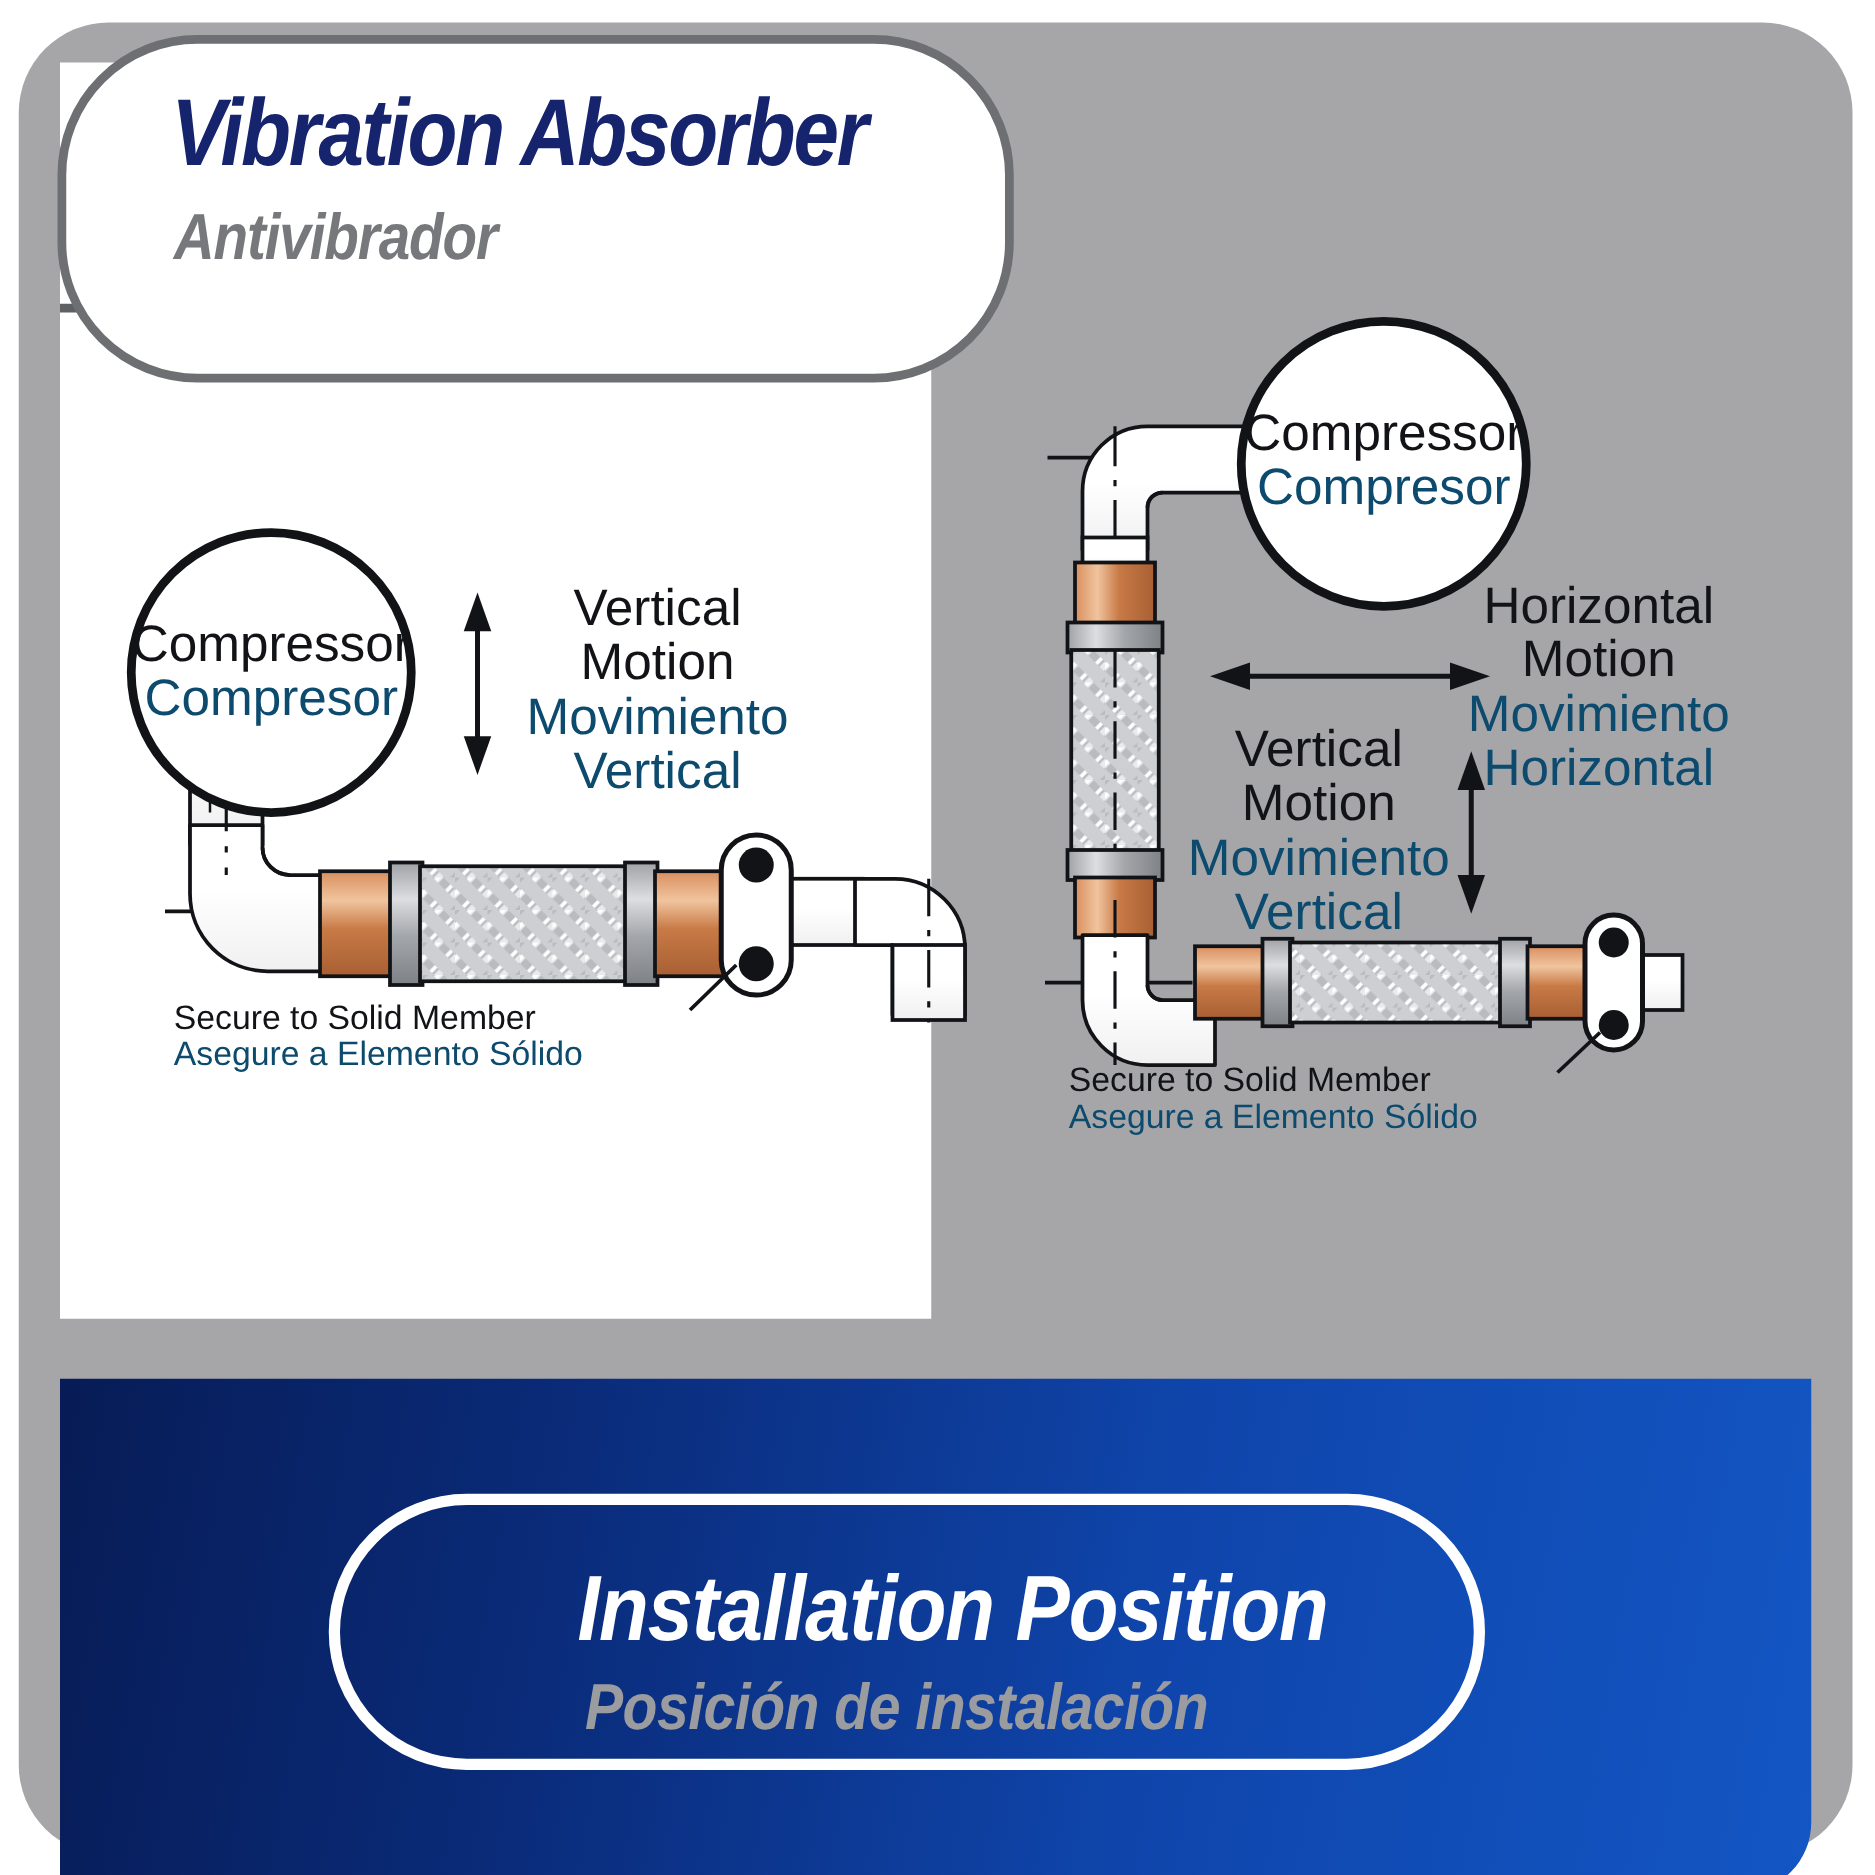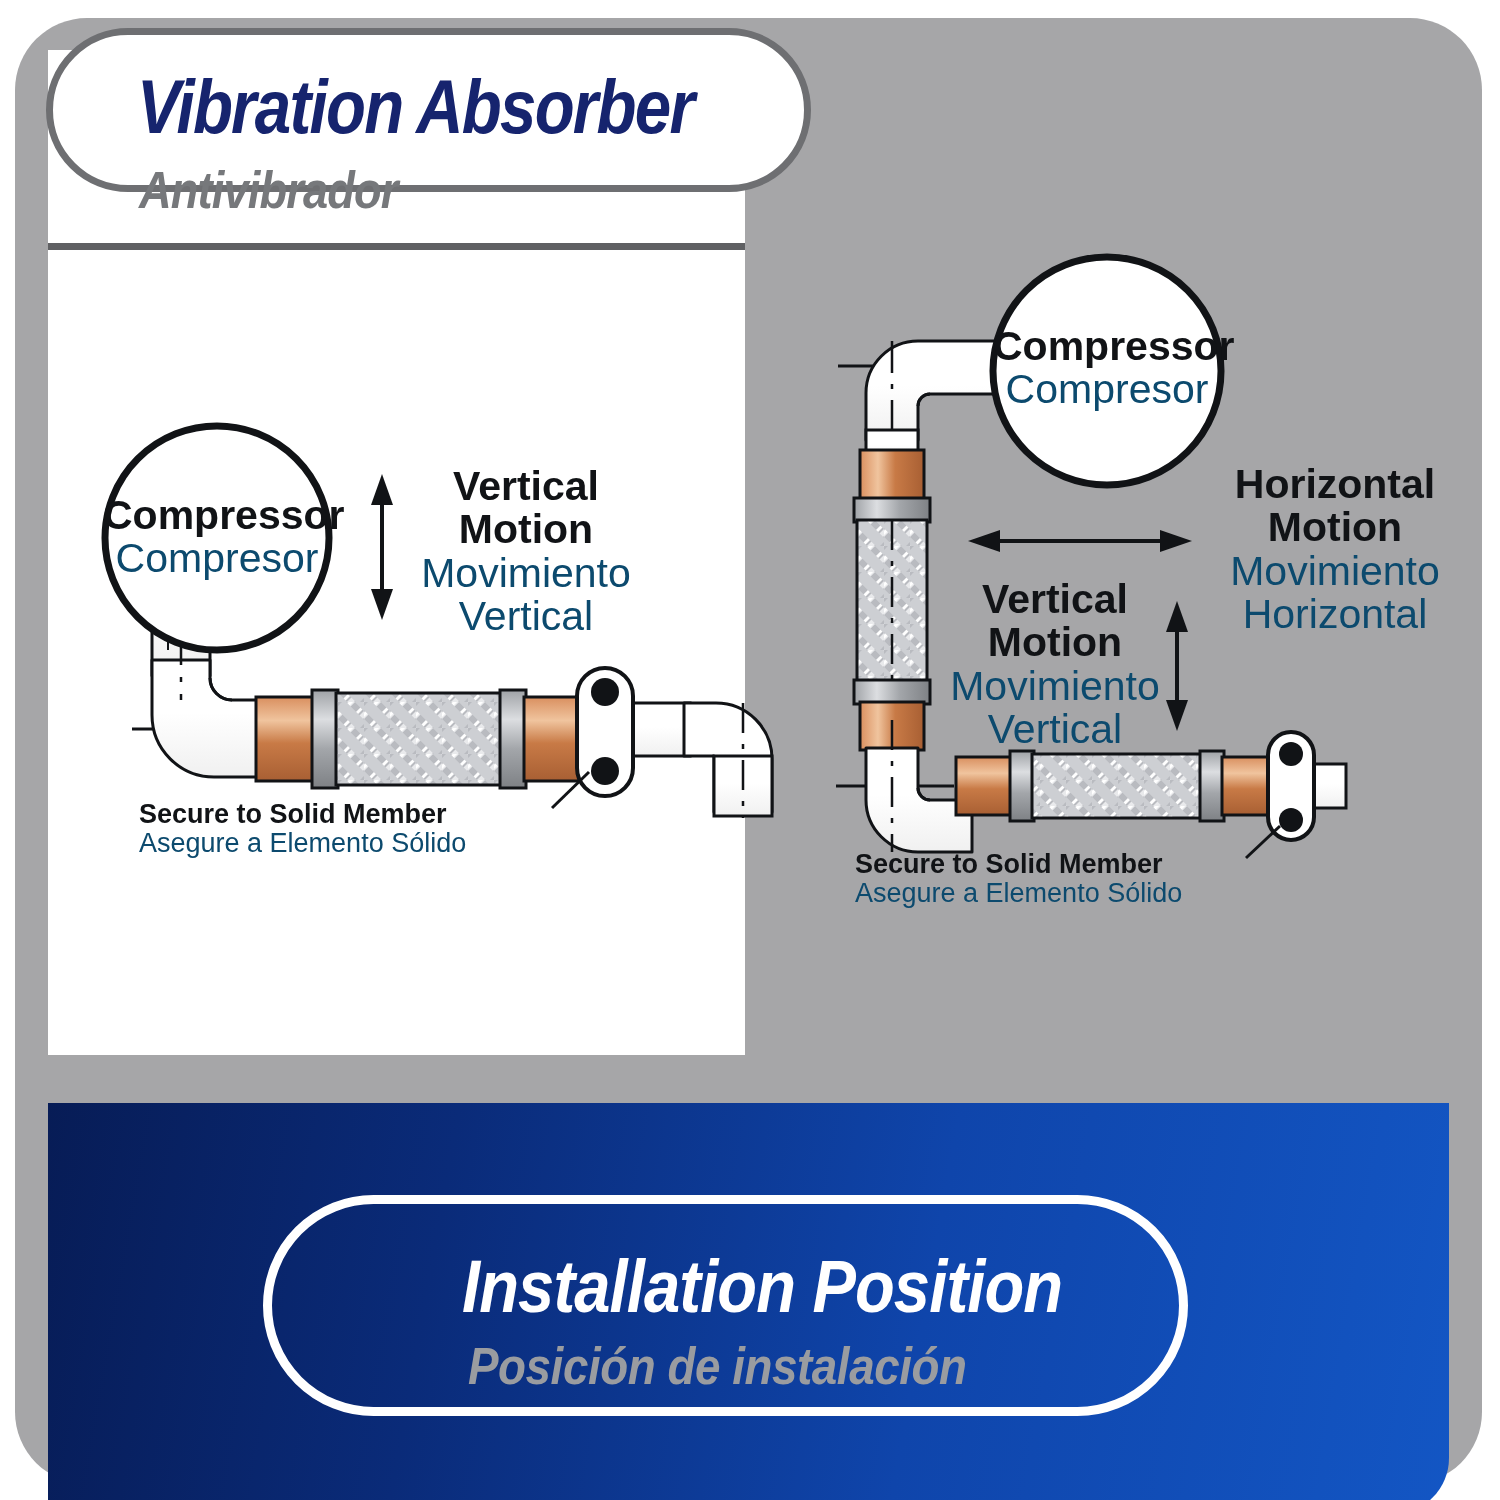--- a/index.html
+++ b/index.html
@@ -17,21 +17,21 @@
     position:absolute;left:48px;top:50px;width:697px;height:1005px;
     background:#ffffff;
   }
   
   .title-rule{
     position:absolute;left:48px;top:243px;width:697px;height:7px;background:#5f6063;
   }
 
   
   .title-pill{
-    position:absolute;left:46px;top:28px;width:765px;height:164px;
+    position:absolute;left:46px;top:28px;width:765px;height:278px;
     background:#ffffff;border:7px solid #6e6f72;
     border-radius:112px;box-sizing:border-box;
     z-index:6;
   }
   .title-en{
     position:absolute;left:84px;top:28px;
     font-size:76px;font-weight:bold;font-style:italic;
     color:#16246e;letter-spacing:-2px;
     transform:scaleX(.86);transform-origin:left top;
     white-space:nowrap;
@@ -64,21 +64,21 @@
   }
   .banner-es{
     position:absolute;left:196px;top:132px;
     font-size:52px;font-weight:bold;font-style:italic;color:#9a9ca0;
     letter-spacing:-.5px;transform:scaleX(.88);transform-origin:left top;
     white-space:nowrap;
   }
 
   
   .lbl{position:absolute;line-height:1.06;white-space:nowrap;}
-  .lbl .en{color:#111316;font-weight:bold;}
+  .lbl .en{color:#111316;}
   .lbl .es{color:#0c4a6e;}
   .lbl div{display:block;}
 
   .t-left{font-size:41px;}
   .t-right{font-size:41px;}
   .t-sec{font-size:27px;}
 
   .ctr{text-align:center;}
   .lft{text-align:left;}
 
@@ -273,21 +273,21 @@
   <div class="lbl t-sec lft" style="left:139px;top:800px;z-index:4;">
     <div class="en">Secure to Solid Member</div>
     <div class="es">Asegure a Elemento Sólido</div>
   </div>
 
   <div class="lbl t-right ctr" style="left:993px;top:325px;width:228px;z-index:4;">
     <div class="en">Compressor</div>
     <div class="es">Compresor</div>
   </div>
 
-  <div class="lbl t-right ctr" style="left:1205px;top:463px;width:260px;z-index:4;">
+  <div class="lbl t-right ctr" style="left:1149px;top:463px;width:260px;z-index:4;">
     <div class="en">Horizontal</div>
     <div class="en">Motion</div>
     <div class="es">Movimiento</div>
     <div class="es">Horizontal</div>
   </div>
 
   <div class="lbl t-right ctr" style="left:940px;top:578px;width:230px;z-index:4;">
     <div class="en">Vertical</div>
     <div class="en">Motion</div>
     <div class="es">Movimiento</div>

